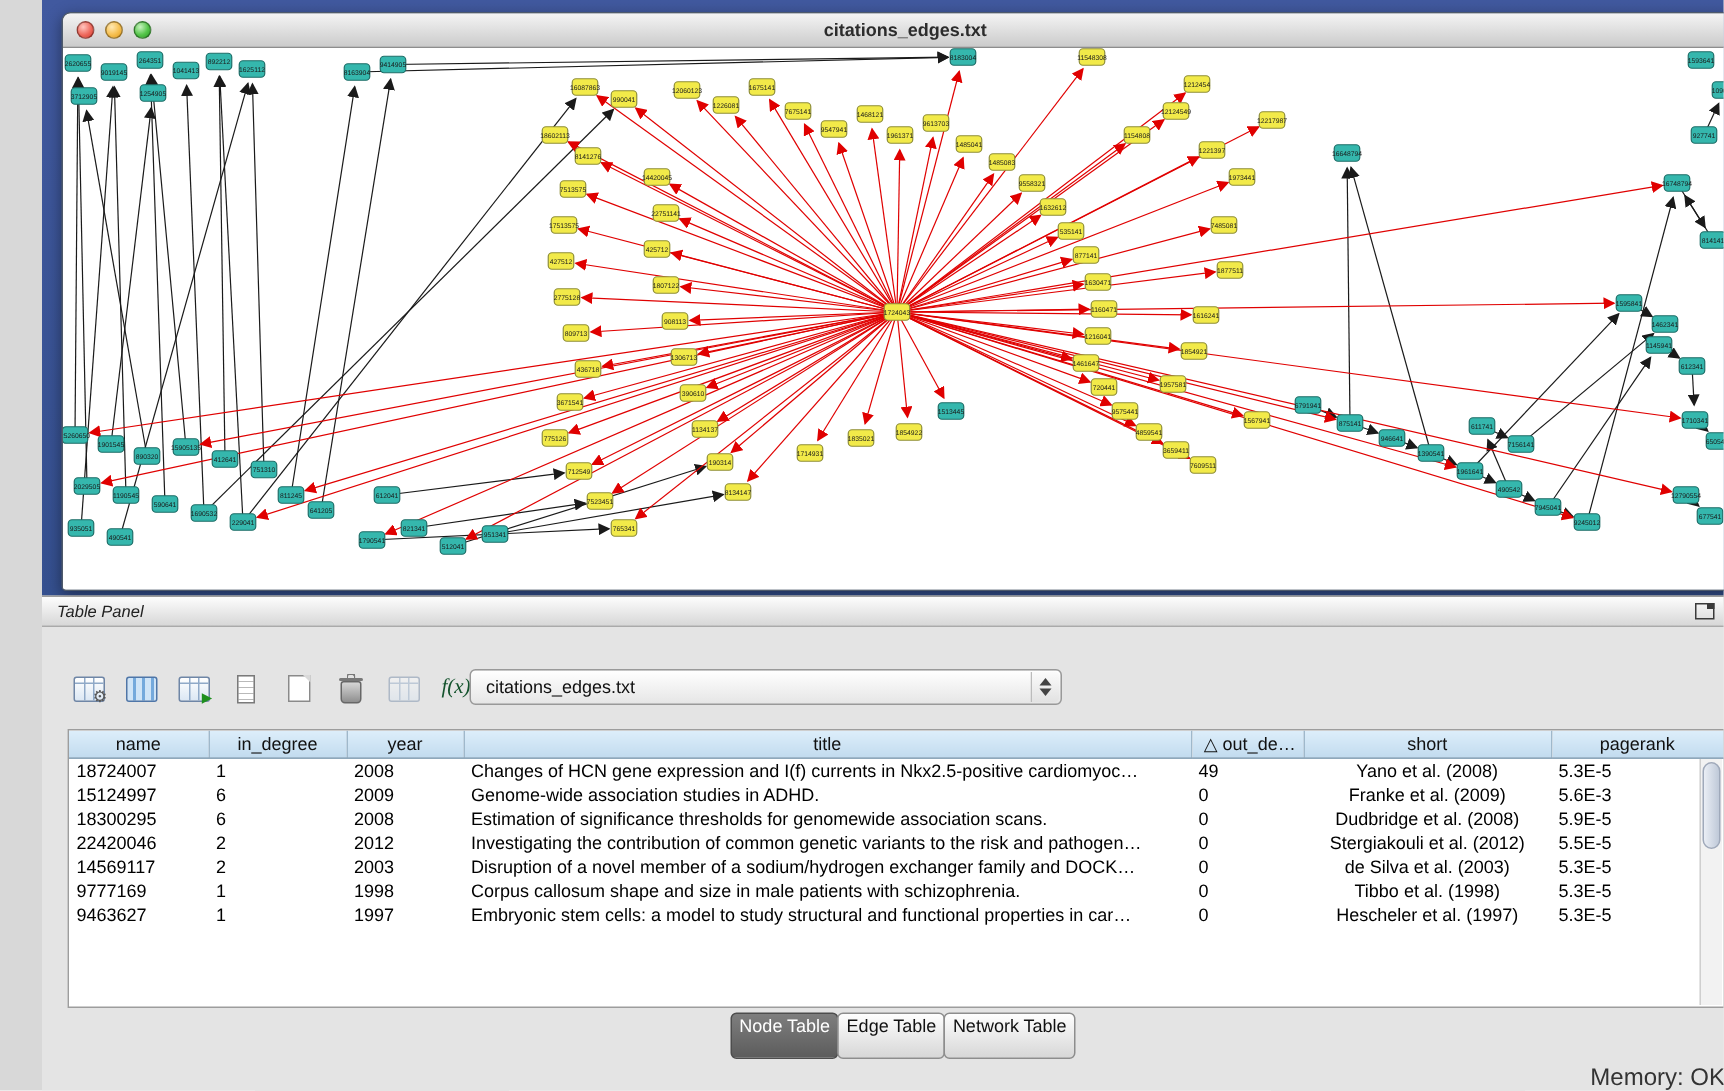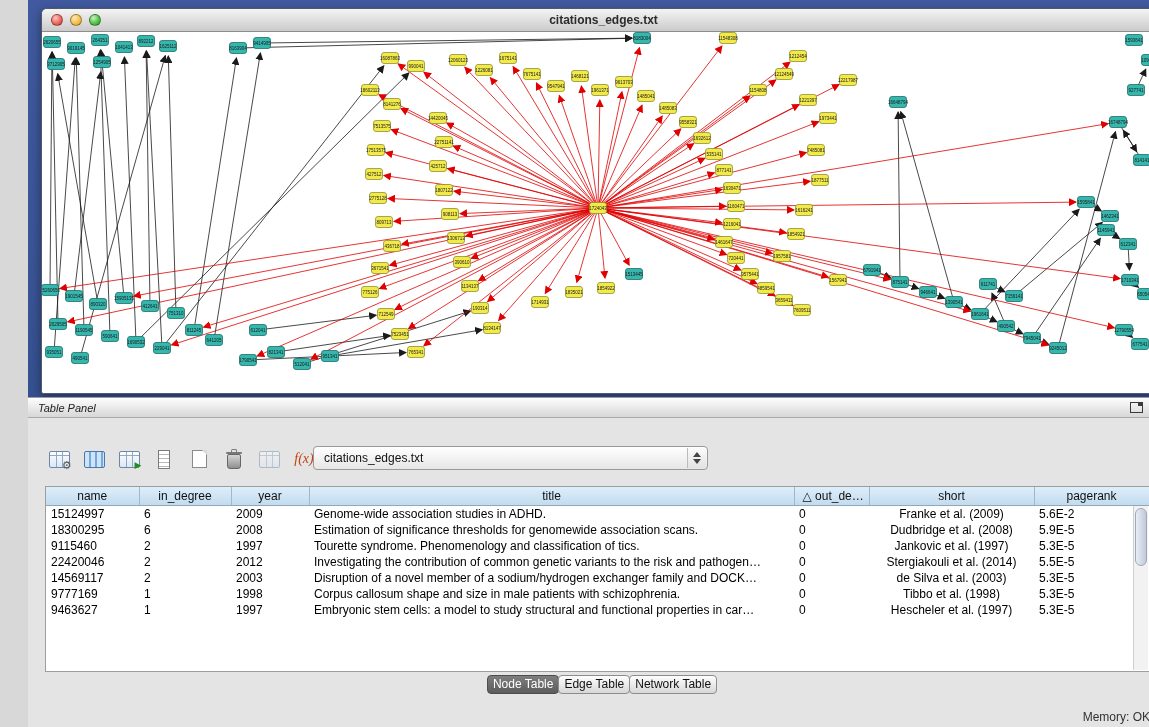--- a/index.html
+++ b/index.html
@@ -41,21 +41,21 @@
   .badge.gear{color:#555;}
   .badge.green{color:#1e8f1e;font-size:9px;font-weight:bold;}
   .cols-base{width:19px;height:15px;border:1px solid #4f76a8;border-radius:2px;
     background:repeating-linear-gradient(90deg,#cfe4f7 0 4px,#74a9dc 4px 6px);}
   .rows-base{width:10px;height:17px;border:1px solid #7a7a7a;background:repeating-linear-gradient(#ffffff 0 3px,#b9b9b9 3px 4px);}
   .doc-base{width:13px;height:16px;background:#fff;border:1px solid #8a8a8a;position:relative;}
   .doc-base::after{content:"";position:absolute;right:-1px;top:-1px;width:0;height:0;border-style:solid;border-width:0 5px 5px 0;border-color:transparent #d9d9d9 transparent transparent;}
   .trash-base{width:12px;height:13px;background:linear-gradient(#d6d6d6,#8f8f8f);border:1px solid #676767;border-radius:2px 2px 3px 3px;position:relative;margin-top:4px;}
   .trash-base::before{content:"";position:absolute;top:-3px;left:-2px;right:-2px;height:2px;background:#787878;border-radius:1px;}
   .trash-base::after{content:"";position:absolute;top:-6px;left:3px;width:4px;height:2px;border:1px solid #787878;border-bottom:none;border-radius:2px 2px 0 0;}
-  .fx{font-family:"Liberation Serif","DejaVu Serif",serif;font-style:italic;font-size:14px;color:#c2410c;}
+  .fx{font-family:"Liberation Serif","DejaVu Serif",serif;font-style:italic;font-size:14px;color:#14532d;}
 
   .selector{position:absolute;left:285px;top:446px;width:395px;height:24px;box-sizing:border-box;
     border:1px solid #999;border-radius:4px;background:linear-gradient(#ffffff,#e6e6e6);}
   .selector .txt{position:absolute;left:10px;top:4px;font-size:12px;color:#111;}
   .selector .stepper{position:absolute;right:1px;top:1px;bottom:1px;width:18px;border-left:1px solid #bbb;
     display:flex;flex-direction:column;align-items:center;justify-content:center;gap:2px;background:linear-gradient(#fbfbfb,#e2e2e2);border-radius:0 3px 3px 0;}
   .tri-up{width:0;height:0;border-left:4px solid transparent;border-right:4px solid transparent;border-bottom:5px solid #444;}
   .tri-down{width:0;height:0;border-left:4px solid transparent;border-right:4px solid transparent;border-top:5px solid #444;}
 
   .table-wrap{position:absolute;left:17px;top:486px;width:1105px;height:186px;box-sizing:border-box;
@@ -63,25 +63,25 @@
   .table-wrap table{border-collapse:collapse;table-layout:fixed;width:1103px;font-size:12px;}
   .table-wrap th{height:18px;background:linear-gradient(#ddeefb,#c2dbee);border-right:1px solid #9fb8cb;
     border-bottom:1px solid #8fa8bb;font-weight:normal;color:#111;padding:0 8px;overflow:hidden;white-space:nowrap;text-align:center;}
   .table-wrap td{height:16px;padding:0 5px;white-space:nowrap;overflow:hidden;color:#000;}
   td.al{text-align:left;} td.ac{text-align:center;}
   .vscroll{position:absolute;right:1px;top:19px;bottom:1px;width:14px;background:#f2f2f2;border-left:1px solid #cfcfcf;}
   .vthumb{position:absolute;left:1px;right:1px;top:2px;height:56px;border:1px solid #9fa9ba;border-radius:6px;
     background:linear-gradient(90deg,#eaeef5,#bfc9d8);}
 
   .tabs{position:absolute;left:0;right:0;top:675px;display:flex;justify-content:center;}
-  .tab{height:19px;line-height:17px;padding:0 5px;font-size:12px;box-sizing:border-box;border:1px solid #8d8d8d;
+  .tab{height:31px;line-height:17px;padding:0 5px;font-size:12px;box-sizing:border-box;border:1px solid #8d8d8d;
     background:linear-gradient(#fefefe,#d7d7d7);color:#111;border-radius:4px;margin-left:-1px;}
   .tab.active{background:linear-gradient(#7e7e7e,#5c5c5c);color:#fff;border-color:#4d4d4d;}
 
-  .status{position:absolute;right:27px;top:710px;font-size:12px;color:#333;text-align:center;}
+  .status{position:absolute;right:27px;top:710px;font-size:16px;color:#333;text-align:center;}
   .memdot{position:absolute;right:9px;top:709px;width:11px;height:11px;border-radius:50%;box-sizing:border-box;
     background:radial-gradient(circle at 35% 30%,#dcf8b5,#6cc24a 60%,#3d8f21);border:1px solid #2f7a18;}
 </style>
 </head>
 <body>
 
 <div id="stage">
 
   <div class="desktop">
     <div class="net-window">
@@ -783,53 +783,53 @@
             <th>in_degree</th>
             <th>year</th>
             <th>title</th>
             <th>△ out_de…</th>
             <th>short</th>
             <th>pagerank</th>
           </tr>
         </thead>
       <tbody>
           <tr>
+            <td class="al">18724007</td>
+            <td class="al">1</td>
+            <td class="al">2008</td>
+            <td class="al">Changes of HCN gene expression and I(f) currents in Nkx2.5-positive cardiomyoc…</td>
+            <td class="al">49</td>
+            <td class="ac">Yano et al. (2008)</td>
+            <td class="al">5.3E-5</td>
+          </tr>
+          <tr>
             <td class="al">15124997</td>
             <td class="al">6</td>
             <td class="al">2009</td>
             <td class="al">Genome-wide association studies in ADHD.</td>
             <td class="al">0</td>
             <td class="ac">Franke et al. (2009)</td>
-            <td class="al">5.6E-2</td>
+            <td class="al">5.6E-3</td>
           </tr>
           <tr>
             <td class="al">18300295</td>
             <td class="al">6</td>
             <td class="al">2008</td>
             <td class="al">Estimation of significance thresholds for genomewide association scans.</td>
             <td class="al">0</td>
             <td class="ac">Dudbridge et al. (2008)</td>
             <td class="al">5.9E-5</td>
           </tr>
           <tr>
-            <td class="al">9115460</td>
-            <td class="al">2</td>
-            <td class="al">1997</td>
-            <td class="al">Tourette syndrome. Phenomenology and classification of tics.</td>
-            <td class="al">0</td>
-            <td class="ac">Jankovic et al. (1997)</td>
-            <td class="al">5.3E-5</td>
-          </tr>
-          <tr>
             <td class="al">22420046</td>
             <td class="al">2</td>
             <td class="al">2012</td>
             <td class="al">Investigating the contribution of common genetic variants to the risk and pathogen…</td>
             <td class="al">0</td>
-            <td class="ac">Stergiakouli et al. (2014)</td>
+            <td class="ac">Stergiakouli et al. (2012)</td>
             <td class="al">5.5E-5</td>
           </tr>
           <tr>
             <td class="al">14569117</td>
             <td class="al">2</td>
             <td class="al">2003</td>
             <td class="al">Disruption of a novel member of a sodium/hydrogen exchanger family and DOCK…</td>
             <td class="al">0</td>
             <td class="ac">de Silva et al. (2003)</td>
             <td class="al">5.3E-5</td>

